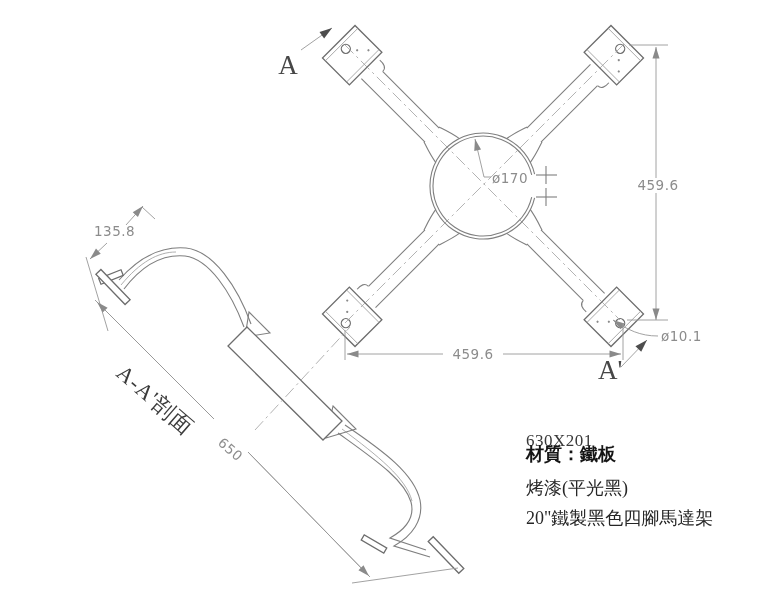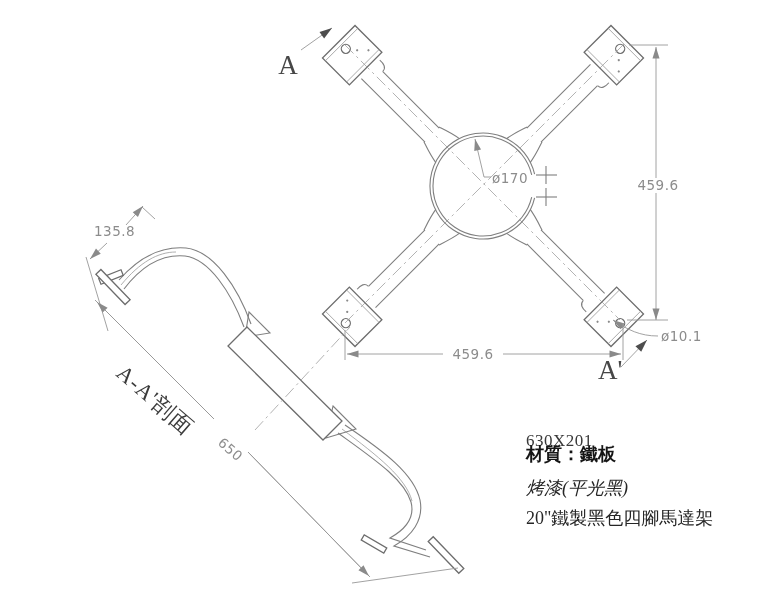--- a/index.html
+++ b/index.html
@@ -187,16 +187,16 @@
       <text class="dimtxt" transform="translate(217,444) rotate(41)">650</text>
     </g>
 
     <text class="cjk" transform="translate(115,375) rotate(41)" font-size="22" letter-spacing="1">A-A'剖面</text>
   </g>
 </svg>
 
   <div>
     <div class="notes-line" style="top:431px;font-size:17px;color:#3a3a3a;letter-spacing:0.5px;">630X201</div>
     <div class="notes-line" style="top:442px;font-size:18px;font-weight:bold;color:#151515;">材質：鐵板</div>
-    <div class="notes-line" style="top:476px;font-size:18px;color:#262626;font-style:italic;">烤漆(平光黑)</div>
+    <div class="notes-line" style="top:476px;font-size:18px;color:#262626;">烤漆(平光黑)</div>
     <div class="notes-line" style="top:506px;font-size:18px;color:#262626;">20"鐵製黑色四腳馬達架</div>
   </div>
 </div>
 
 </body></html>

